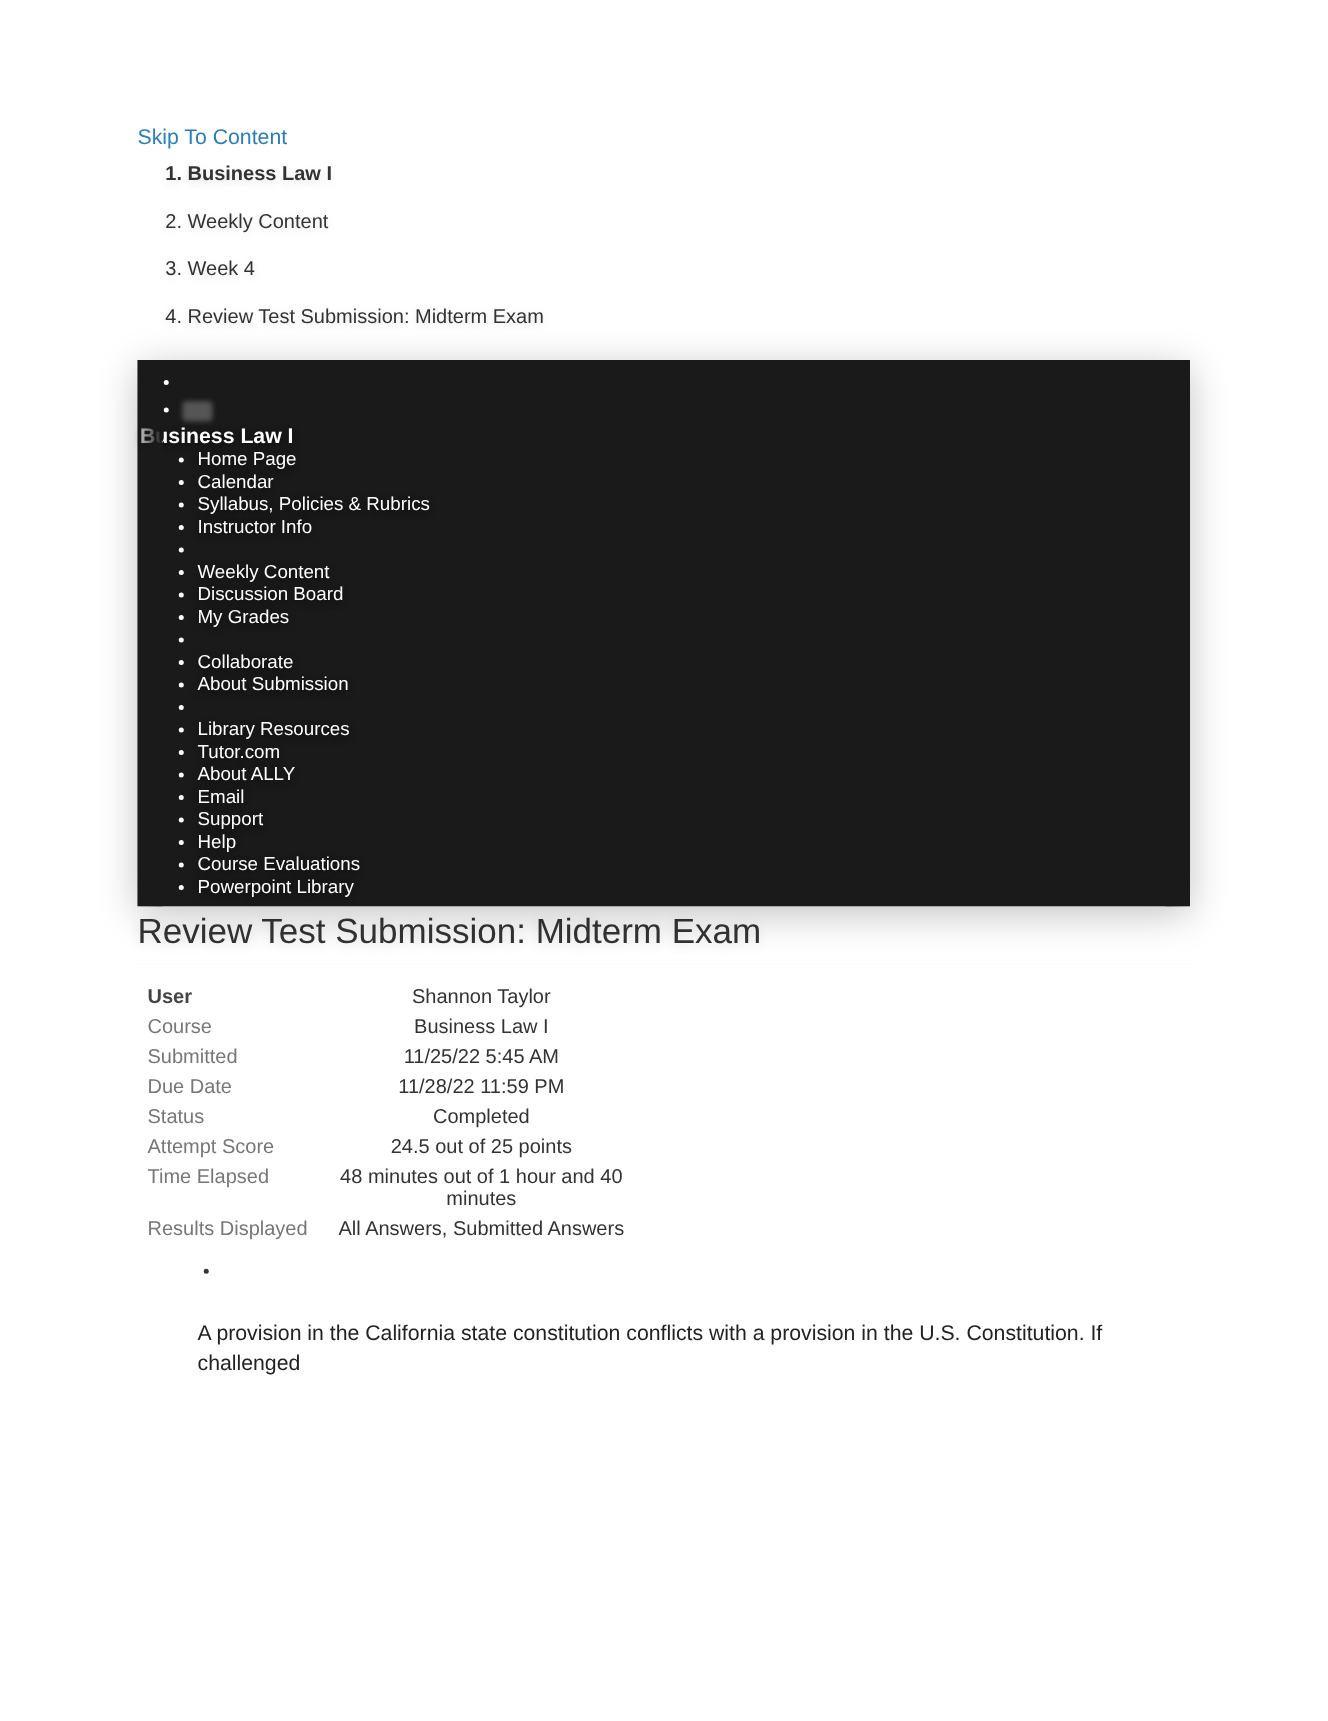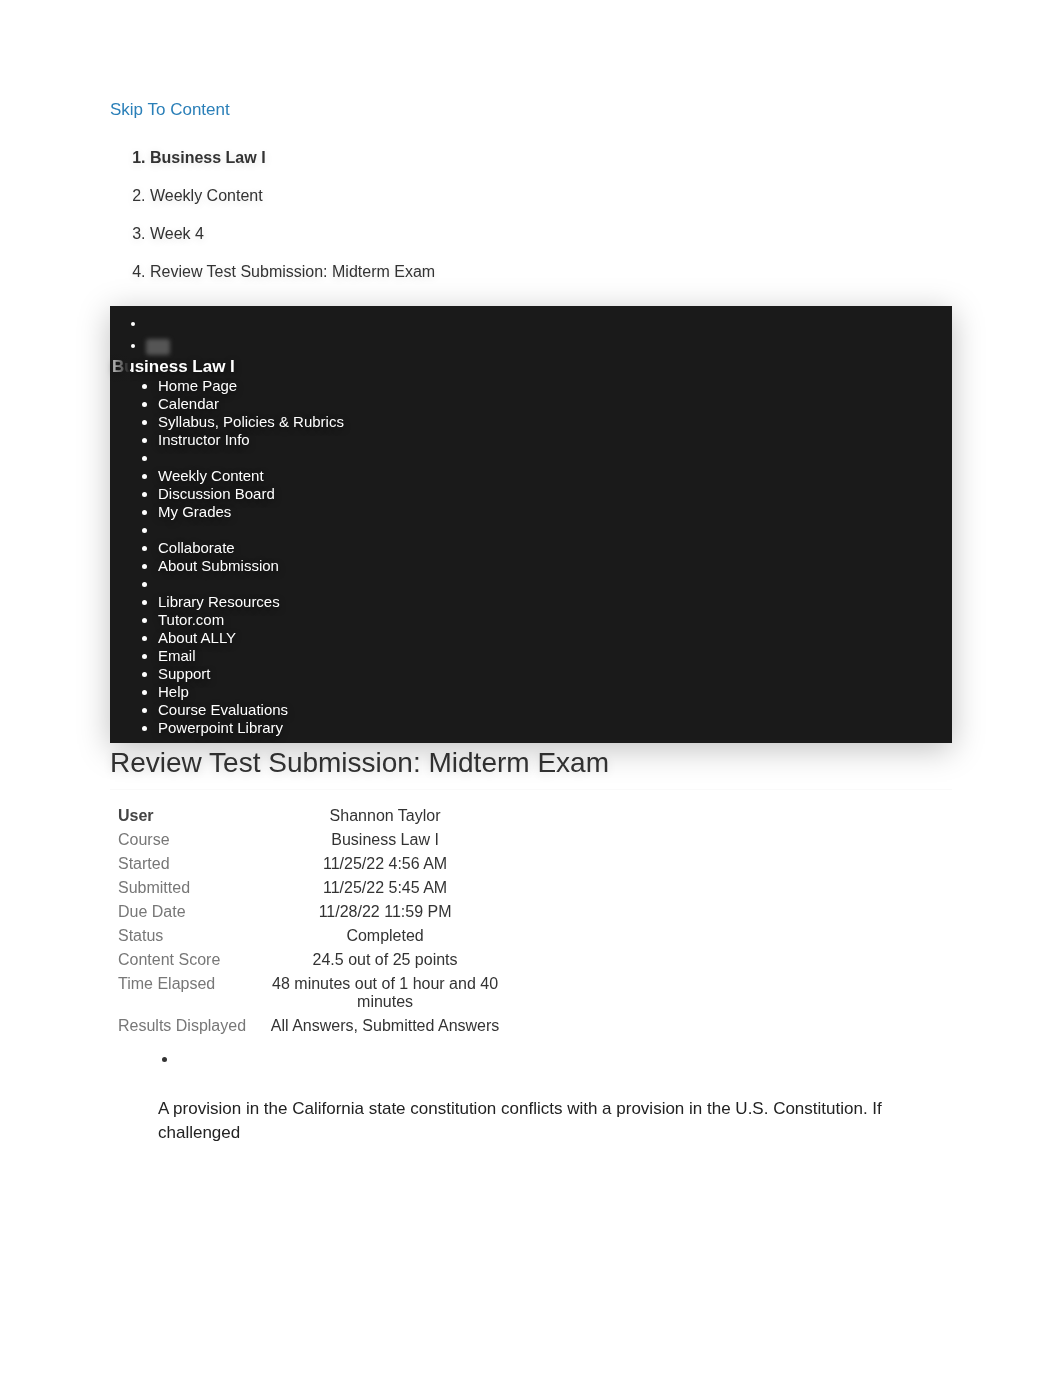--- a/index.html
+++ b/index.html
@@ -12,21 +12,21 @@
       background: #ffffff;
       color: #333;
       padding: 100px 110px 60px 110px;
       width: 1062px;
     }
     .skip-link {
       color: #2a7fb8;
       text-decoration: none;
       font-size: 17px;
       display: inline-block;
-      margin-bottom: 29px;
+      margin-bottom: 11px;
     }
     ol.breadcrumb {
       list-style: decimal;
       padding-left: 40px;
       margin-bottom: 25px;
     }
     ol.breadcrumb li {
       margin-bottom: 20px;
       font-size: 16px;
       color: #333;
@@ -210,37 +210,33 @@
   <tbody>
       <tr class="bold-label">
     <td class="label">User</td>
     <td class="value">Shannon Taylor</td>
   </tr>
   <tr>
     <td class="label">Course</td>
     <td class="value">Business Law I</td>
   </tr>
   <tr>
-    <td class="label">Started</td>
-    <td class="value">11/25/22 4:56 AM</td>
-  </tr>
-  <tr>
     <td class="label">Submitted</td>
     <td class="value">11/25/22 5:45 AM</td>
   </tr>
   <tr>
     <td class="label">Due Date</td>
     <td class="value">11/28/22 11:59 PM</td>
   </tr>
   <tr>
     <td class="label">Status</td>
     <td class="value">Completed</td>
   </tr>
   <tr>
-    <td class="label">Content Score</td>
+    <td class="label">Attempt Score</td>
     <td class="value">24.5 out of 25 points</td>
   </tr>
   <tr>
     <td class="label">Time Elapsed</td>
     <td class="value">48 minutes out of 1 hour and 40 minutes</td>
   </tr>
   <tr>
     <td class="label">Results Displayed</td>
     <td class="value">All Answers, Submitted Answers</td>
   </tr>

